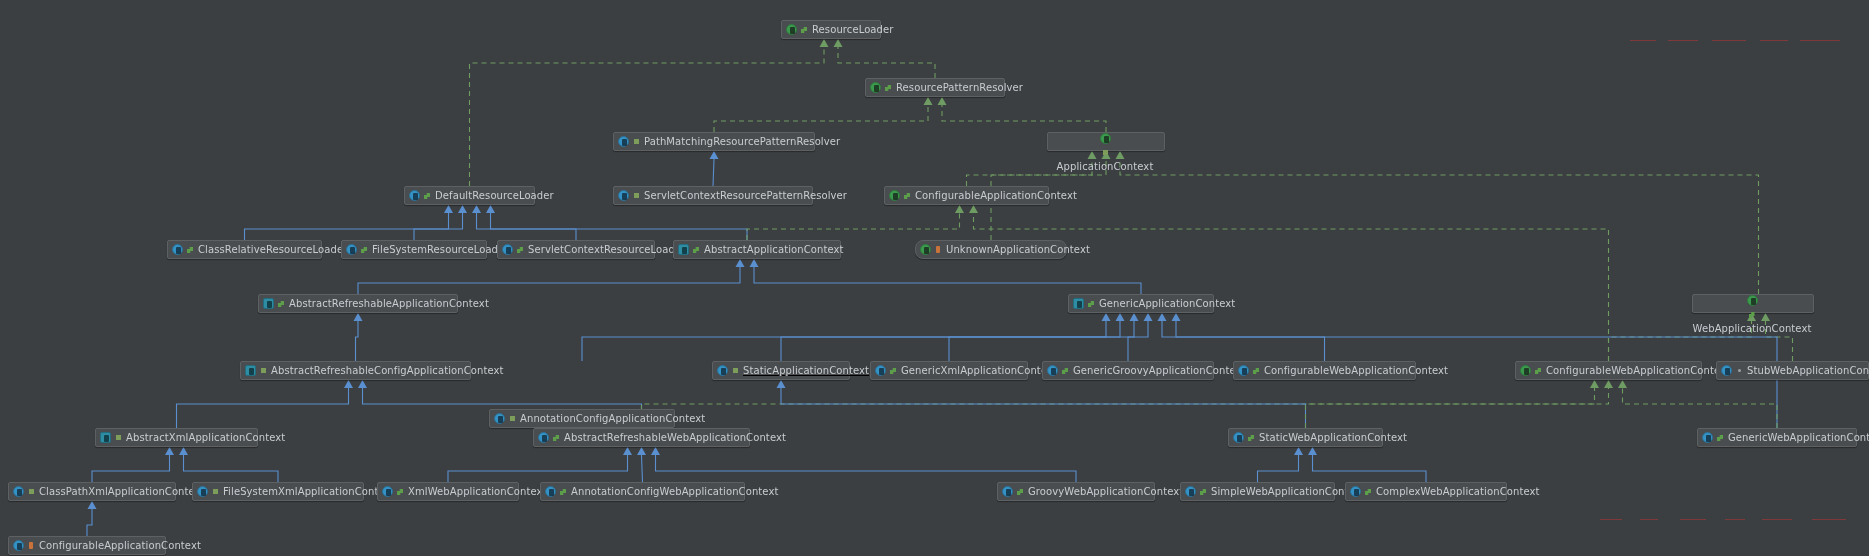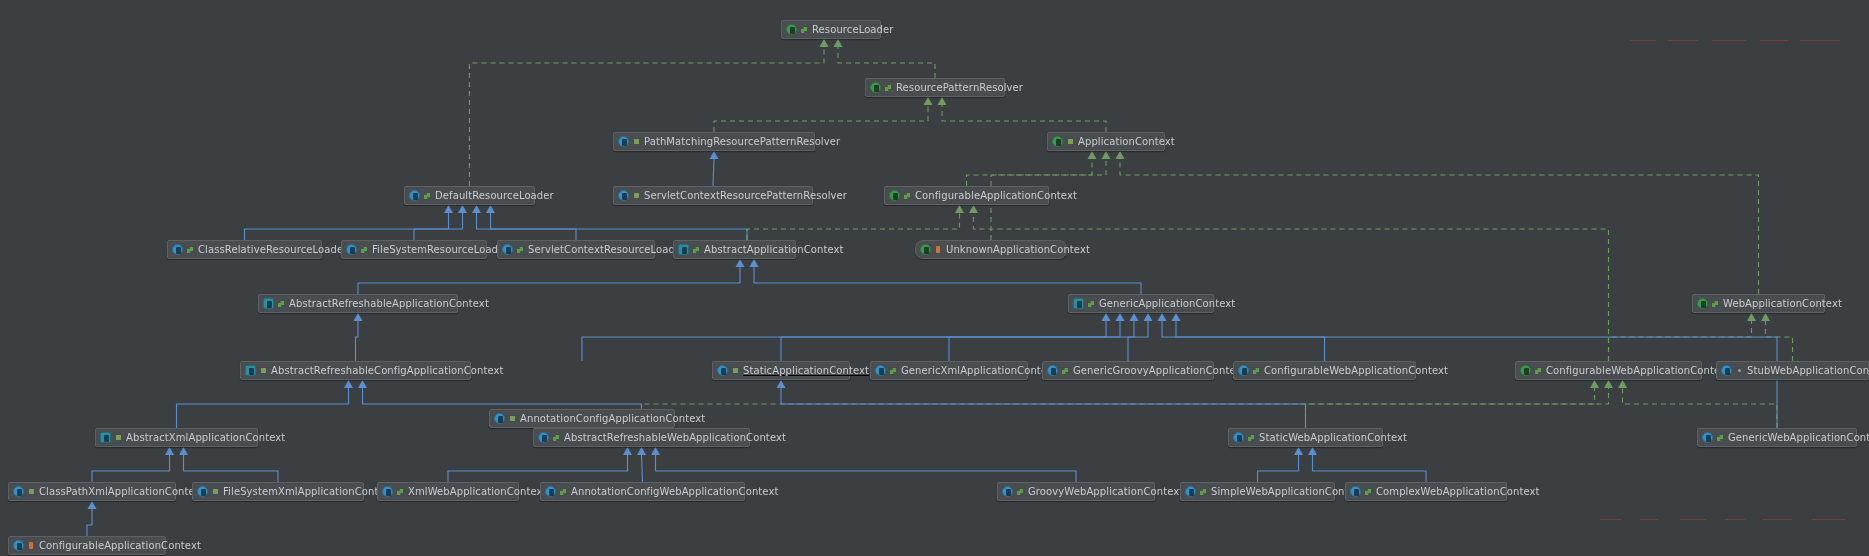--- a/index.html
+++ b/index.html
@@ -208,21 +208,21 @@
       <div class="node" style="left: 865px; top: 78px; width: 140px;">
         <span class="ticon iface"></span>
         <span class="vis pub"></span>
         <span class="label">ResourcePatternResolver</span>
       </div>
       <div class="node" style="left: 613px; top: 132px; width: 202px;">
         <span class="ticon cls"></span>
         <span class="vis prot"></span>
         <span class="label">PathMatchingResourcePatternResolver</span>
       </div>
-      <div class="node" style="left: 1047px; top: 132px; width: 118px;">
+      <div class="node" style="left: 1047px; top: 132px; width: 118px; flex-direction: column;">
         <span class="ticon iface"></span>
         <span class="vis prot"></span>
         <span class="label">ApplicationContext</span>
       </div>
       <div class="node" style="left: 404px; top: 186px; width: 131px;">
         <span class="ticon cls"></span>
         <span class="vis pub"></span>
         <span class="label">DefaultResourceLoader</span>
       </div>
       <div class="node" style="left: 613px; top: 186px; width: 200px;">
@@ -243,41 +243,41 @@
       <div class="node" style="left: 341px; top: 240px; width: 146px;">
         <span class="ticon cls"></span>
         <span class="vis pub"></span>
         <span class="label">FileSystemResourceLoader</span>
       </div>
       <div class="node" style="left: 497px; top: 240px; width: 158px;">
         <span class="ticon cls"></span>
         <span class="vis pub"></span>
         <span class="label">ServletContextResourceLoader</span>
       </div>
-      <div class="node" style="left: 673px; top: 240px; width: 123px;">
+      <div class="node" style="left: 673px; top: 240px; width: 168px;">
         <span class="ticon abs"></span>
         <span class="vis pub"></span>
         <span class="label">AbstractApplicationContext</span>
       </div>
       <div class="node" style="left: 915px; top: 240px; width: 152px; border-radius: 8px;">
         <span class="ticon iface"></span>
         <span class="vis priv"></span>
         <span class="label">UnknownApplicationContext</span>
       </div>
       <div class="node" style="left: 258px; top: 294px; width: 200px;">
         <span class="ticon abs"></span>
         <span class="vis pub"></span>
         <span class="label">AbstractRefreshableApplicationContext</span>
       </div>
       <div class="node" style="left: 1068px; top: 294px; width: 146px;">
         <span class="ticon abs"></span>
         <span class="vis pub"></span>
         <span class="label">GenericApplicationContext</span>
       </div>
-      <div class="node" style="left: 1692px; top: 294px; width: 133px;">
+      <div class="node" style="left: 1692px; top: 294px; width: 122px; flex-direction: column;">
         <span class="ticon iface"></span>
         <span class="vis pub"></span>
         <span class="label">WebApplicationContext</span>
       </div>
       <div class="node" style="left: 240px; top: 361px; width: 231px;">
         <span class="ticon abs"></span>
         <span class="vis prot"></span>
         <span class="label">AbstractRefreshableConfigApplicationContext</span>
       </div>
       <div class="node" style="left: 489px; top: 361px; width: 186px; margin-top: 48px;">

